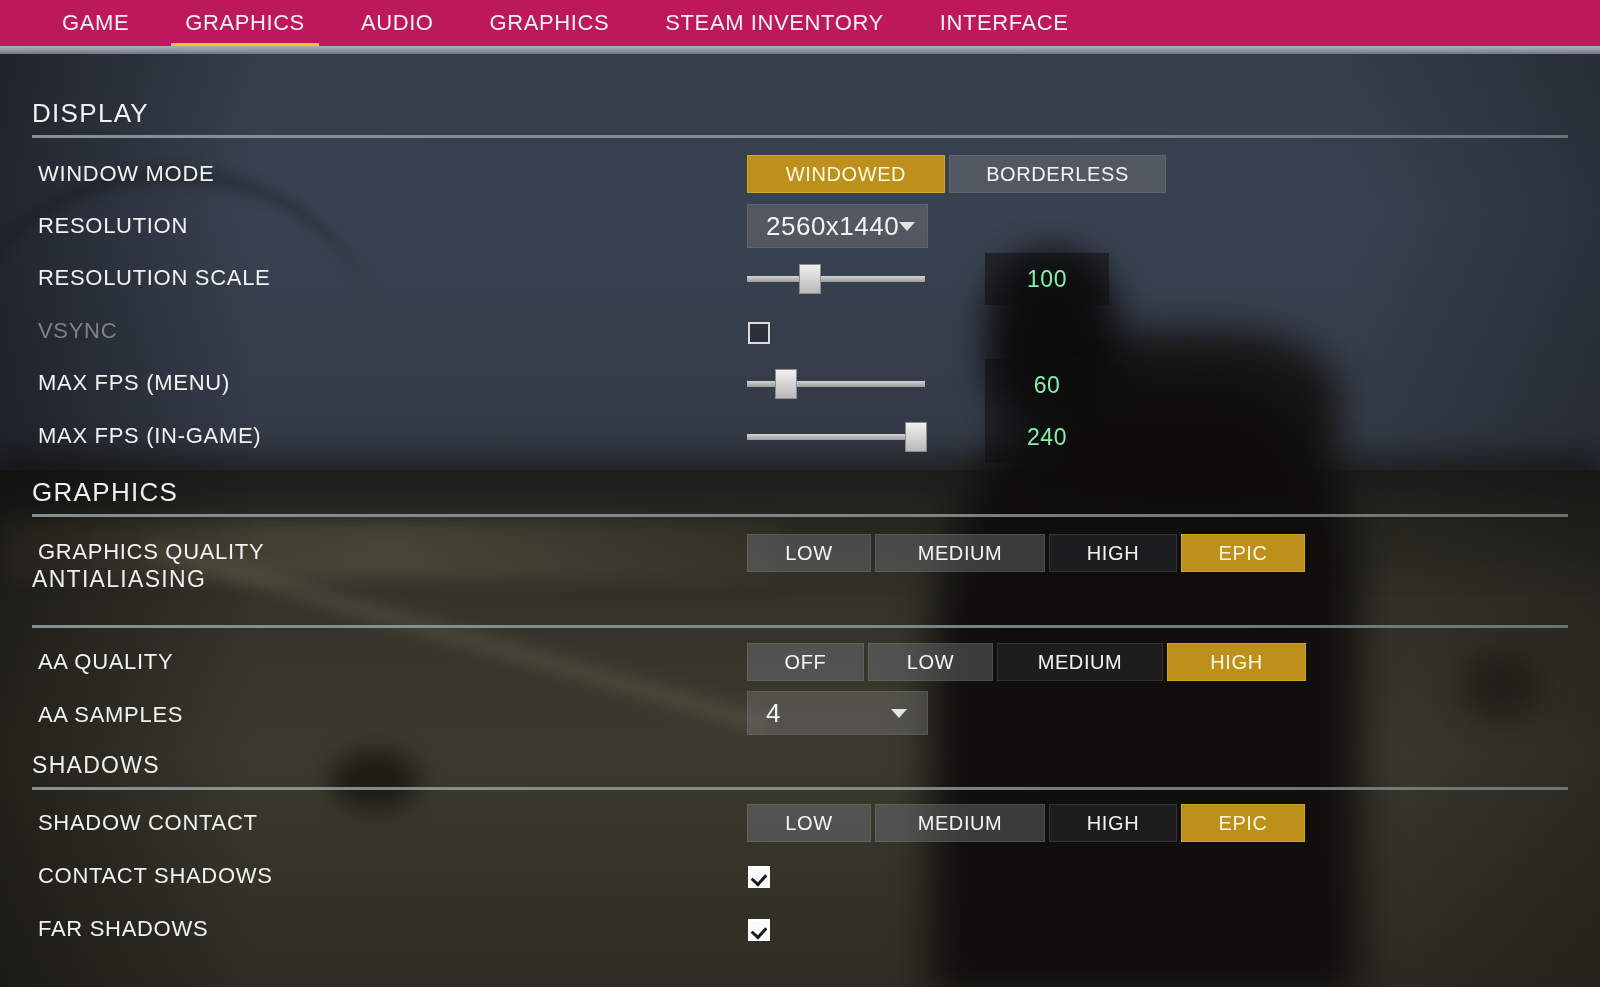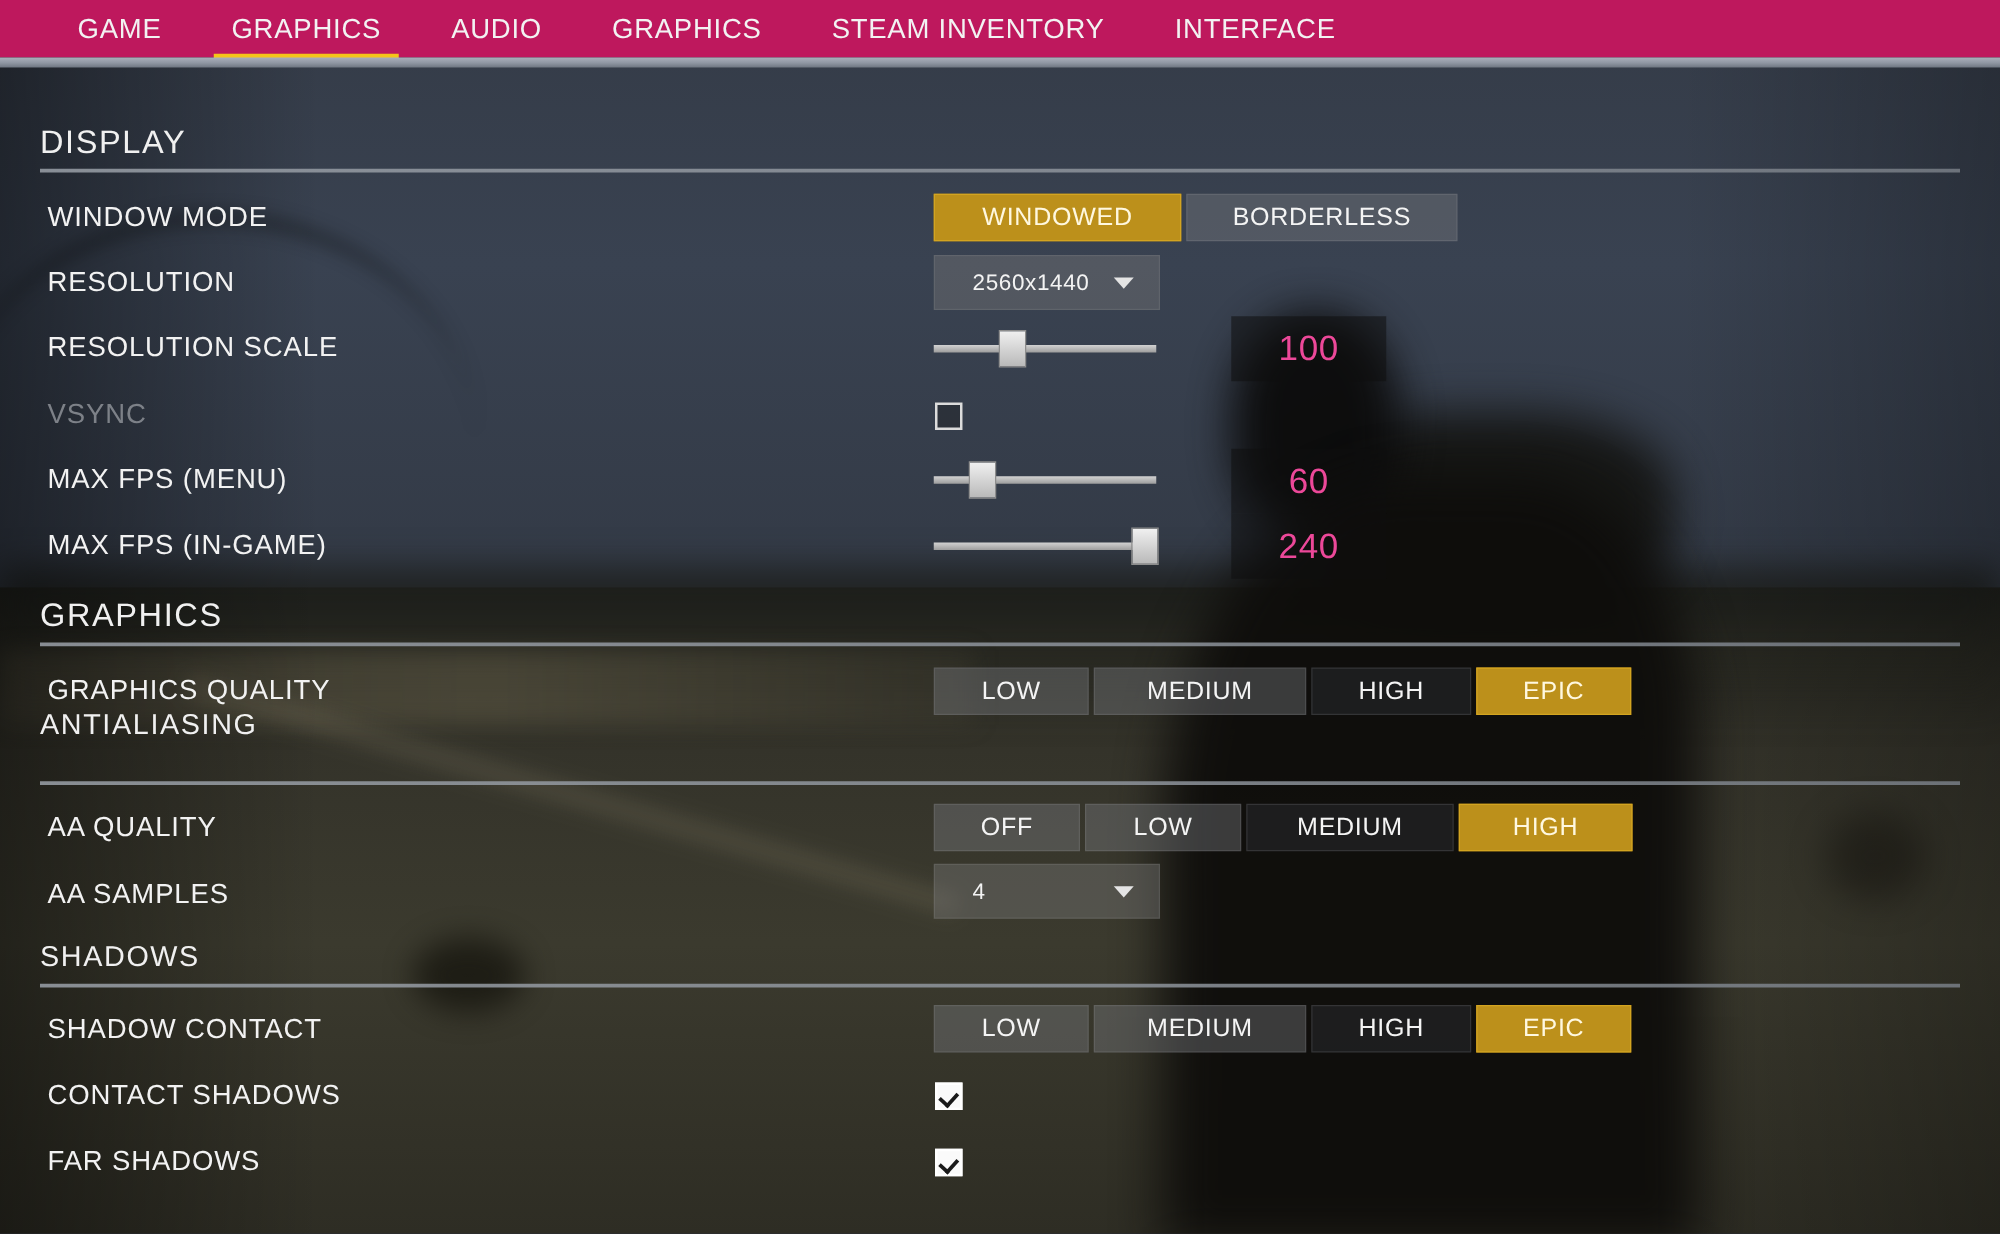--- a/index.html
+++ b/index.html
@@ -126,21 +126,21 @@
     background:#bc901b; border-color:#d3a420; color:#fff8e0;
   }
 
   
   .dropdown {
     position:absolute; height:44px;
     background:rgba(120,120,118,.42);
     border:1px solid rgba(170,170,168,.16);
     display:flex; align-items:center; cursor:pointer;
   }
-  .dropdown .dd-val { font-size:18px; color:#f3f3f3; padding-left:18px; letter-spacing:.5px;margin-left:12px; }
+  .dropdown .dd-val { font-size:26px; color:#f3f3f3; padding-left:18px; letter-spacing:.5px; }
   .dropdown .dd-arrow {
     margin-left:auto; margin-right:20px;
     width:0; height:0; border-left:8px solid transparent;
     border-right:8px solid transparent; border-top:9px solid #e4e4e4;
   }
 
   
   .slider { position:absolute; width:178px; height:38px; cursor:pointer; }
   .slider .track {
     position:absolute; left:0; top:16px; width:178px; height:6px;
@@ -150,21 +150,21 @@
     position:absolute; top:4px; width:22px; height:30px;
     background:linear-gradient(180deg,#f0f0f0,#b9b9b9);
     border:1px solid #8d8d8d;
   }
 
   
   .valbox {
     position:absolute; width:124px; height:52px;
     background:rgba(14,14,14,.55);
     display:flex; align-items:center; justify-content:center;
-    font-size:28px; color:#ec4899; letter-spacing:.5px;
+    font-size:23px; color:#86efac; letter-spacing:.5px;
   }
 
   
   .checkbox {
     position:absolute; width:22px; height:22px; cursor:pointer;
     border:2px solid #dcdcdc; background:rgba(25,25,25,.35);
   }
   .checkbox.on { background:#fafafa; border-color:#ffffff; }
   .checkbox.on::after {
     content:""; position:absolute; left:4px; top:3px;

